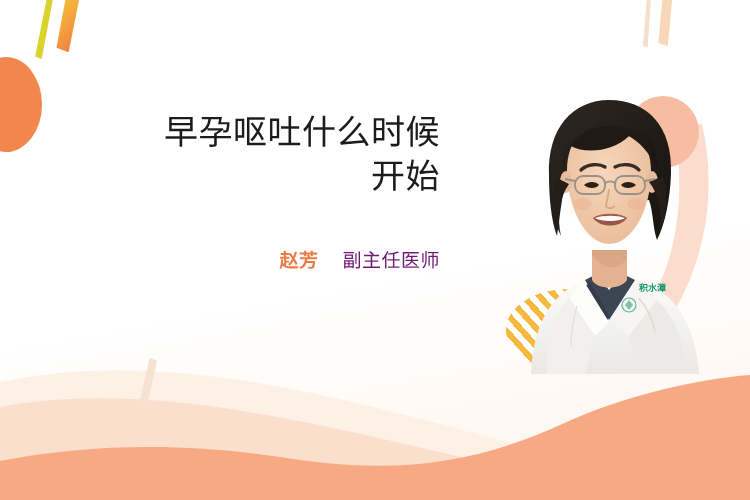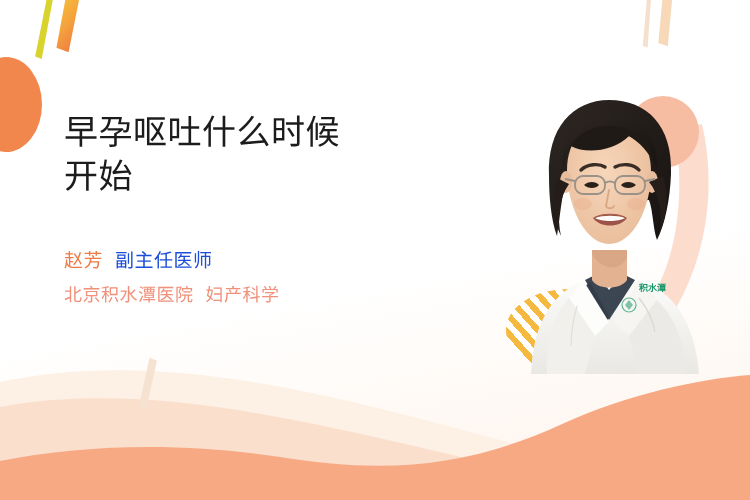--- a/index.html
+++ b/index.html
@@ -126,49 +126,50 @@
     top: 84px;
     width: 230px;
     height: 290px;
     pointer-events: none;
   }
   .portrait svg { display: block; width: 100%; height: 100%; }
 
   
   .text-block {
     position: absolute;
-    left: 64px;
+    left: 80px;
     top: 110px;
     width: 360px;
+    text-align: right;
   }
   .title {
     margin: 0;
     font-size: 34px;
     line-height: 44px;
     font-weight: 400;
     color: #1c1c1c;
     letter-spacing: 0.5px;
     white-space: pre-line;
   }
   .credit {
     margin-top: 48px;
     white-space: nowrap;
   }
   .doctor-line {
     font-size: 19px;
     line-height: 30px;
     letter-spacing: 0.5px;
   }
   .doctor-name {
-    font-weight: normal;
+    font-weight: bold;
     color: #ee7b45;
   }
   .doctor-rank {
-    color: #1d4ed8;
-    margin-left: 12px;
+    color: #701a75;
+    margin-left: 24px;
   }
   .hospital-line {
     font-size: 18px;
     line-height: 30px;
     color: #f0917b;
     letter-spacing: 0.5px;
     margin-top: 4px;
   }
   .hospital-dept { margin-left: 12px; }
 </style>
@@ -319,19 +320,16 @@
   </div>
 
   <div class="text-block">
     <h1 class="title">早孕呕吐什么时候
 开始</h1>
 
     <div class="credit">
       <div class="doctor-line">
         <span class="doctor-name">赵芳</span><span class="doctor-rank">副主任医师</span>
       </div>
-      <div class="hospital-line">
-        <span>北京积水潭医院</span><span class="hospital-dept">妇产科学</span>
-      </div>
     </div>
   </div>
 
 </div>
 
 </body></html>

